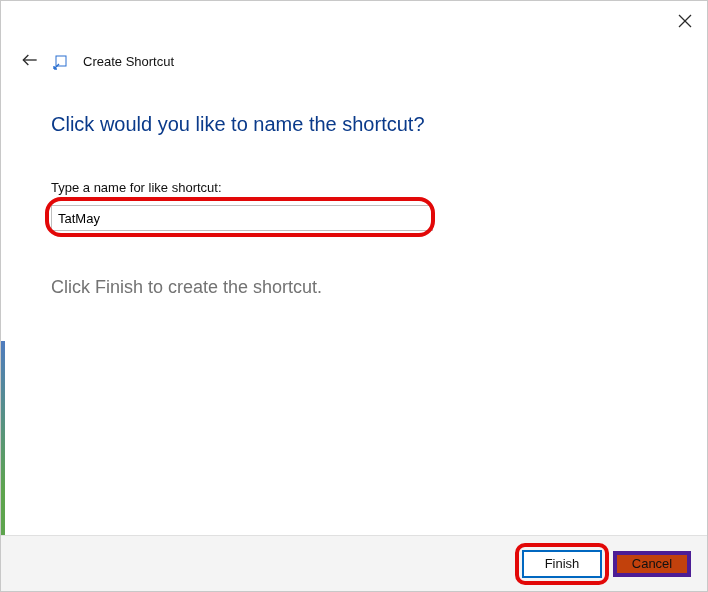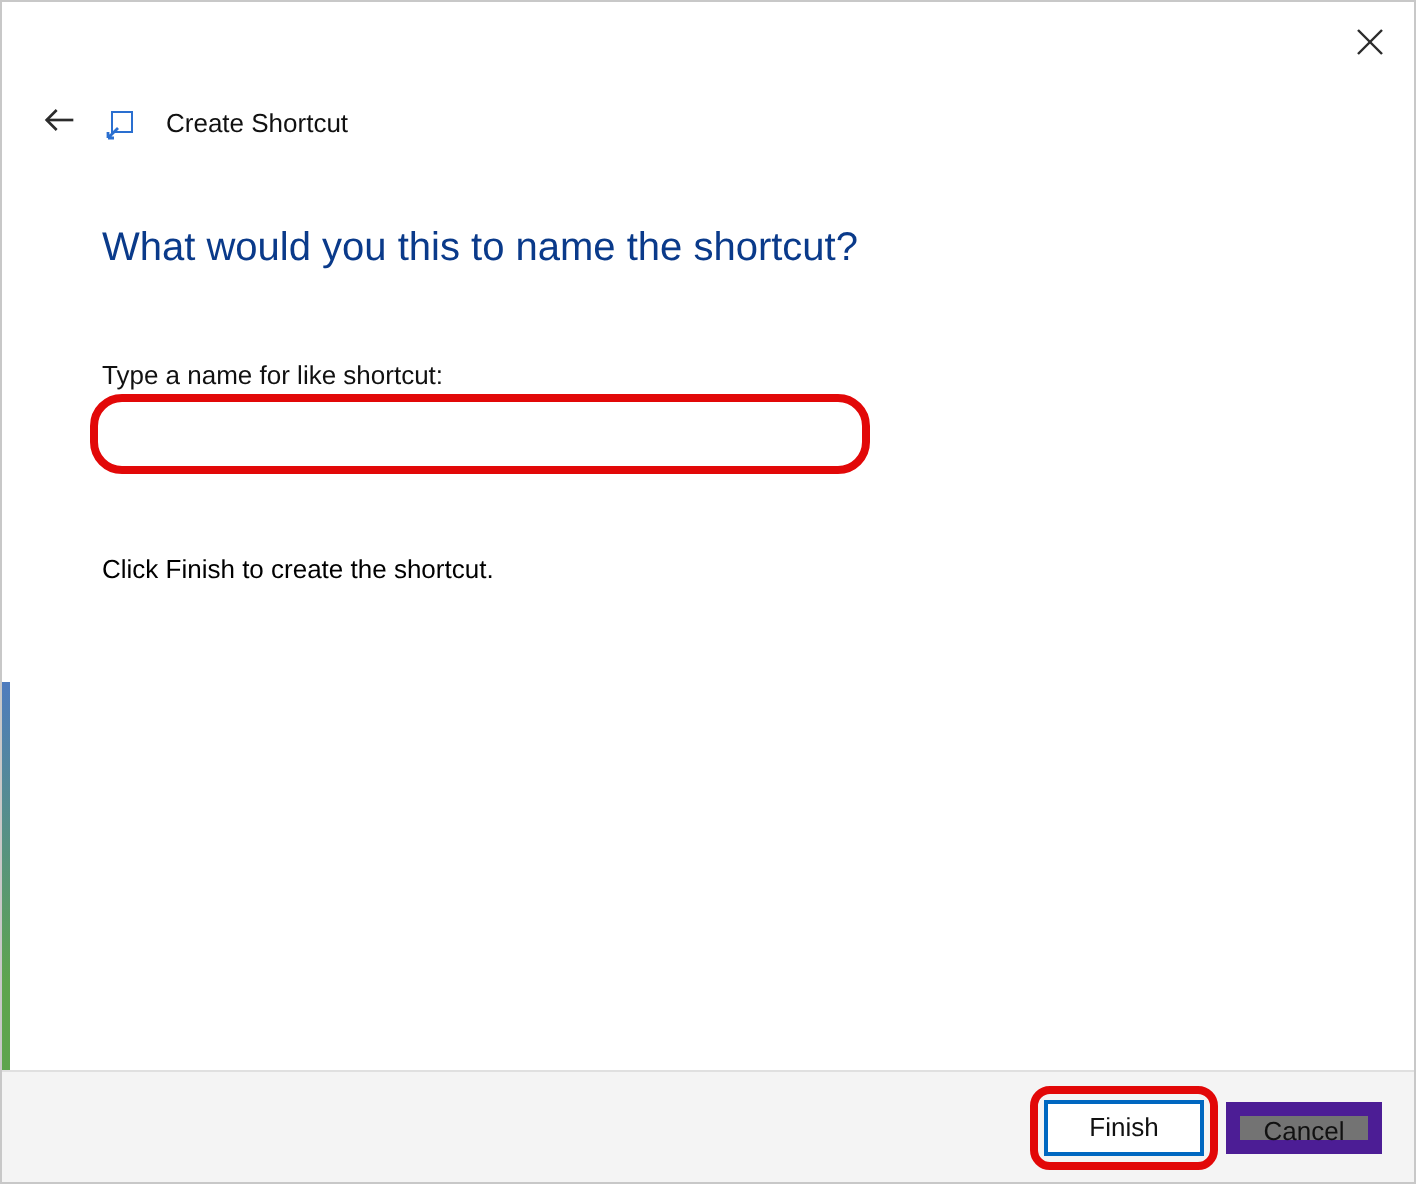--- a/index.html
+++ b/index.html
@@ -82,22 +82,22 @@
     position: absolute;
     border: 4px solid #e20808;
     border-radius: 16px;
     pointer-events: none;
   }
   .red-input-ring {
     left: -6px; top: -4px;
     width: 390px; height: 40px;
   }
   .instruction {
-    font-size: 13px;
-    color: #000000;
+    font-size: 18px;
+    color: #737373;
   }
   .watermark {
     position: absolute;
     left: 50%; top: 288px;
     transform: translateX(-50%);
     font-size: 26px;
     font-weight: 600;
     color: rgba(140,140,140,0.35);
     white-space: nowrap;
     display: flex; align-items: center; gap: 4px;
@@ -125,22 +125,22 @@
     cursor: pointer;
     padding: 0 4px;
   }
   .btn-finish {
     background: #ffffff;
     border: 1px solid #0067c0;
     outline: 1px solid #0067c0;
     color: #111;
   }
   .btn-cancel {
-    background: #737373;
-    border: 7px solid #4c1d95;
+    background: #c2410c;
+    border: 4px solid #4c1d95;
     color: #111;
   }
   .finish-wrap {
     position: relative;
     display: flex; align-items: center; justify-content: center;
   }
   .red-finish-ring {
     left: -8px; top: -8px;
     width: 94px; height: 42px;
     border-radius: 10px;
@@ -176,25 +176,26 @@
     <div class="shortcut-glyph">
       <svg viewBox="0 0 16 16">
         <rect x="3" y="1" width="10" height="10" fill="none" stroke="#2a6fd0" stroke-width="1"></rect>
         <path d="M1 14 L6 9 M1 14 L1 11 M1 14 L4 14" stroke="#2a6fd0" stroke-width="1.4" fill="none"></path>
       </svg>
     </div>
     <div class="header-title">Create Shortcut</div>
   </div>
 
   <div class="content">
-    <div class="heading">What would you this to name the shortcut?</div>
+    <div class="heading">Click would you like to name the shortcut?</div>
 
     <div class="field-label">Type a name for like shortcut:</div>
 
     <div class="input-wrap">
+      <input type="text" class="text-input" value="TatMay" style="">
       <div class="red-highlight red-input-ring"></div>
     </div>
 
     <div class="instruction">Click Finish to create the shortcut.</div>
   </div>
 
 
   <div class="left-edge"></div>
 
   <div class="footer">

